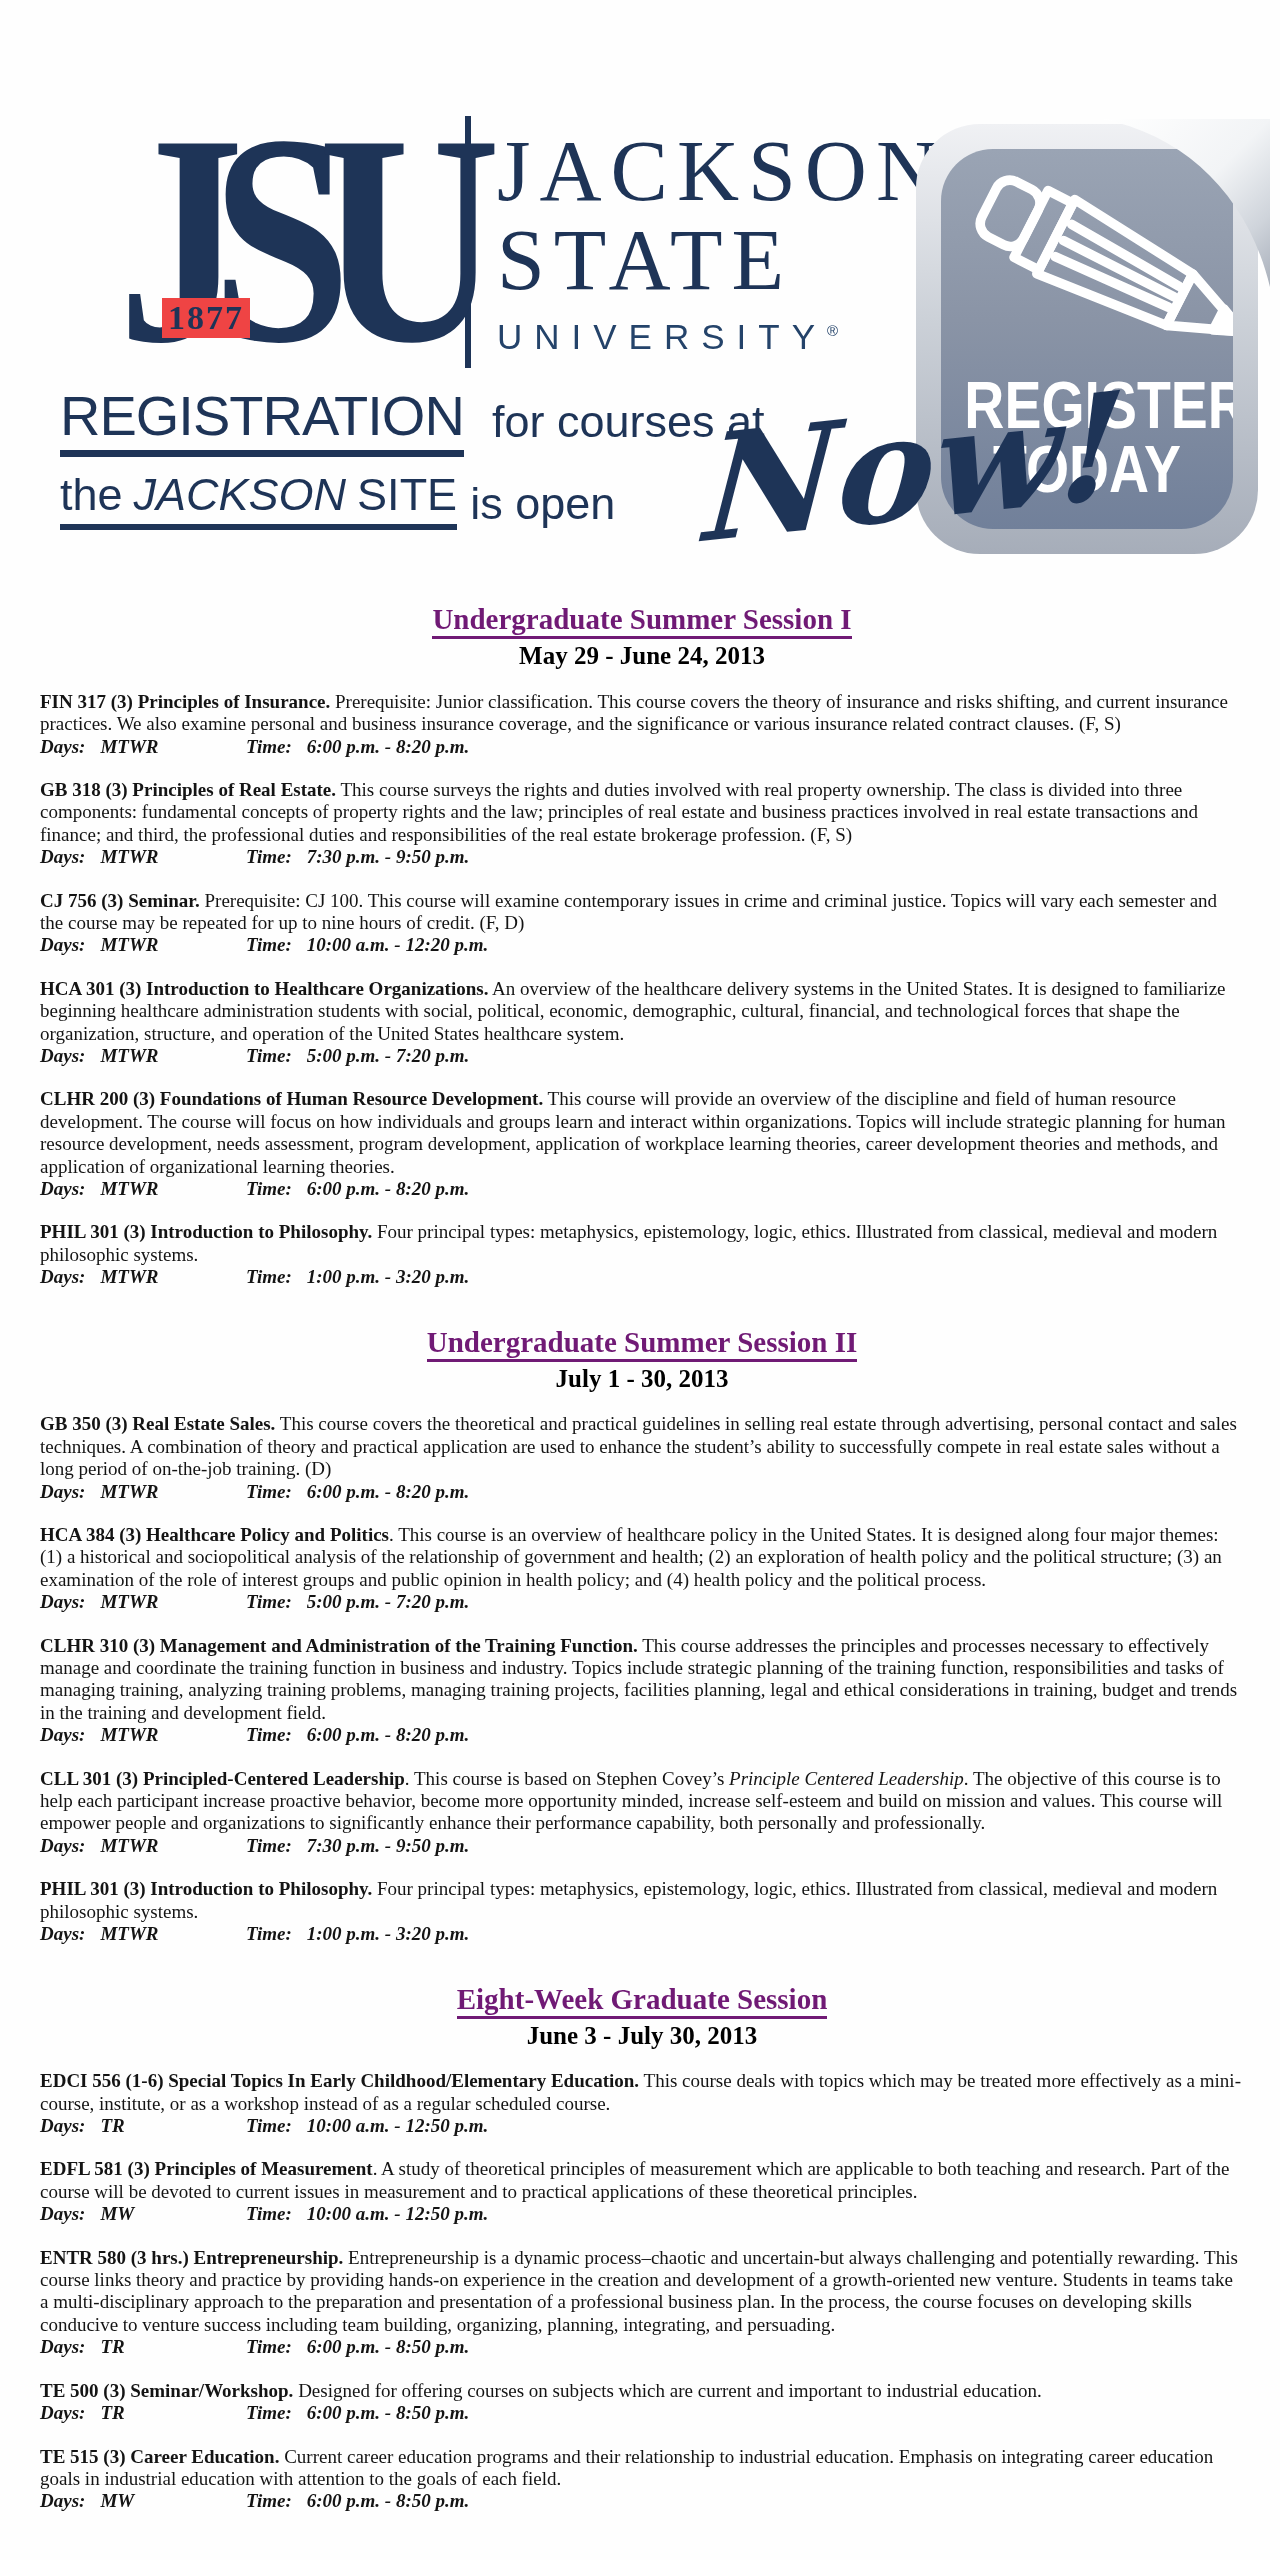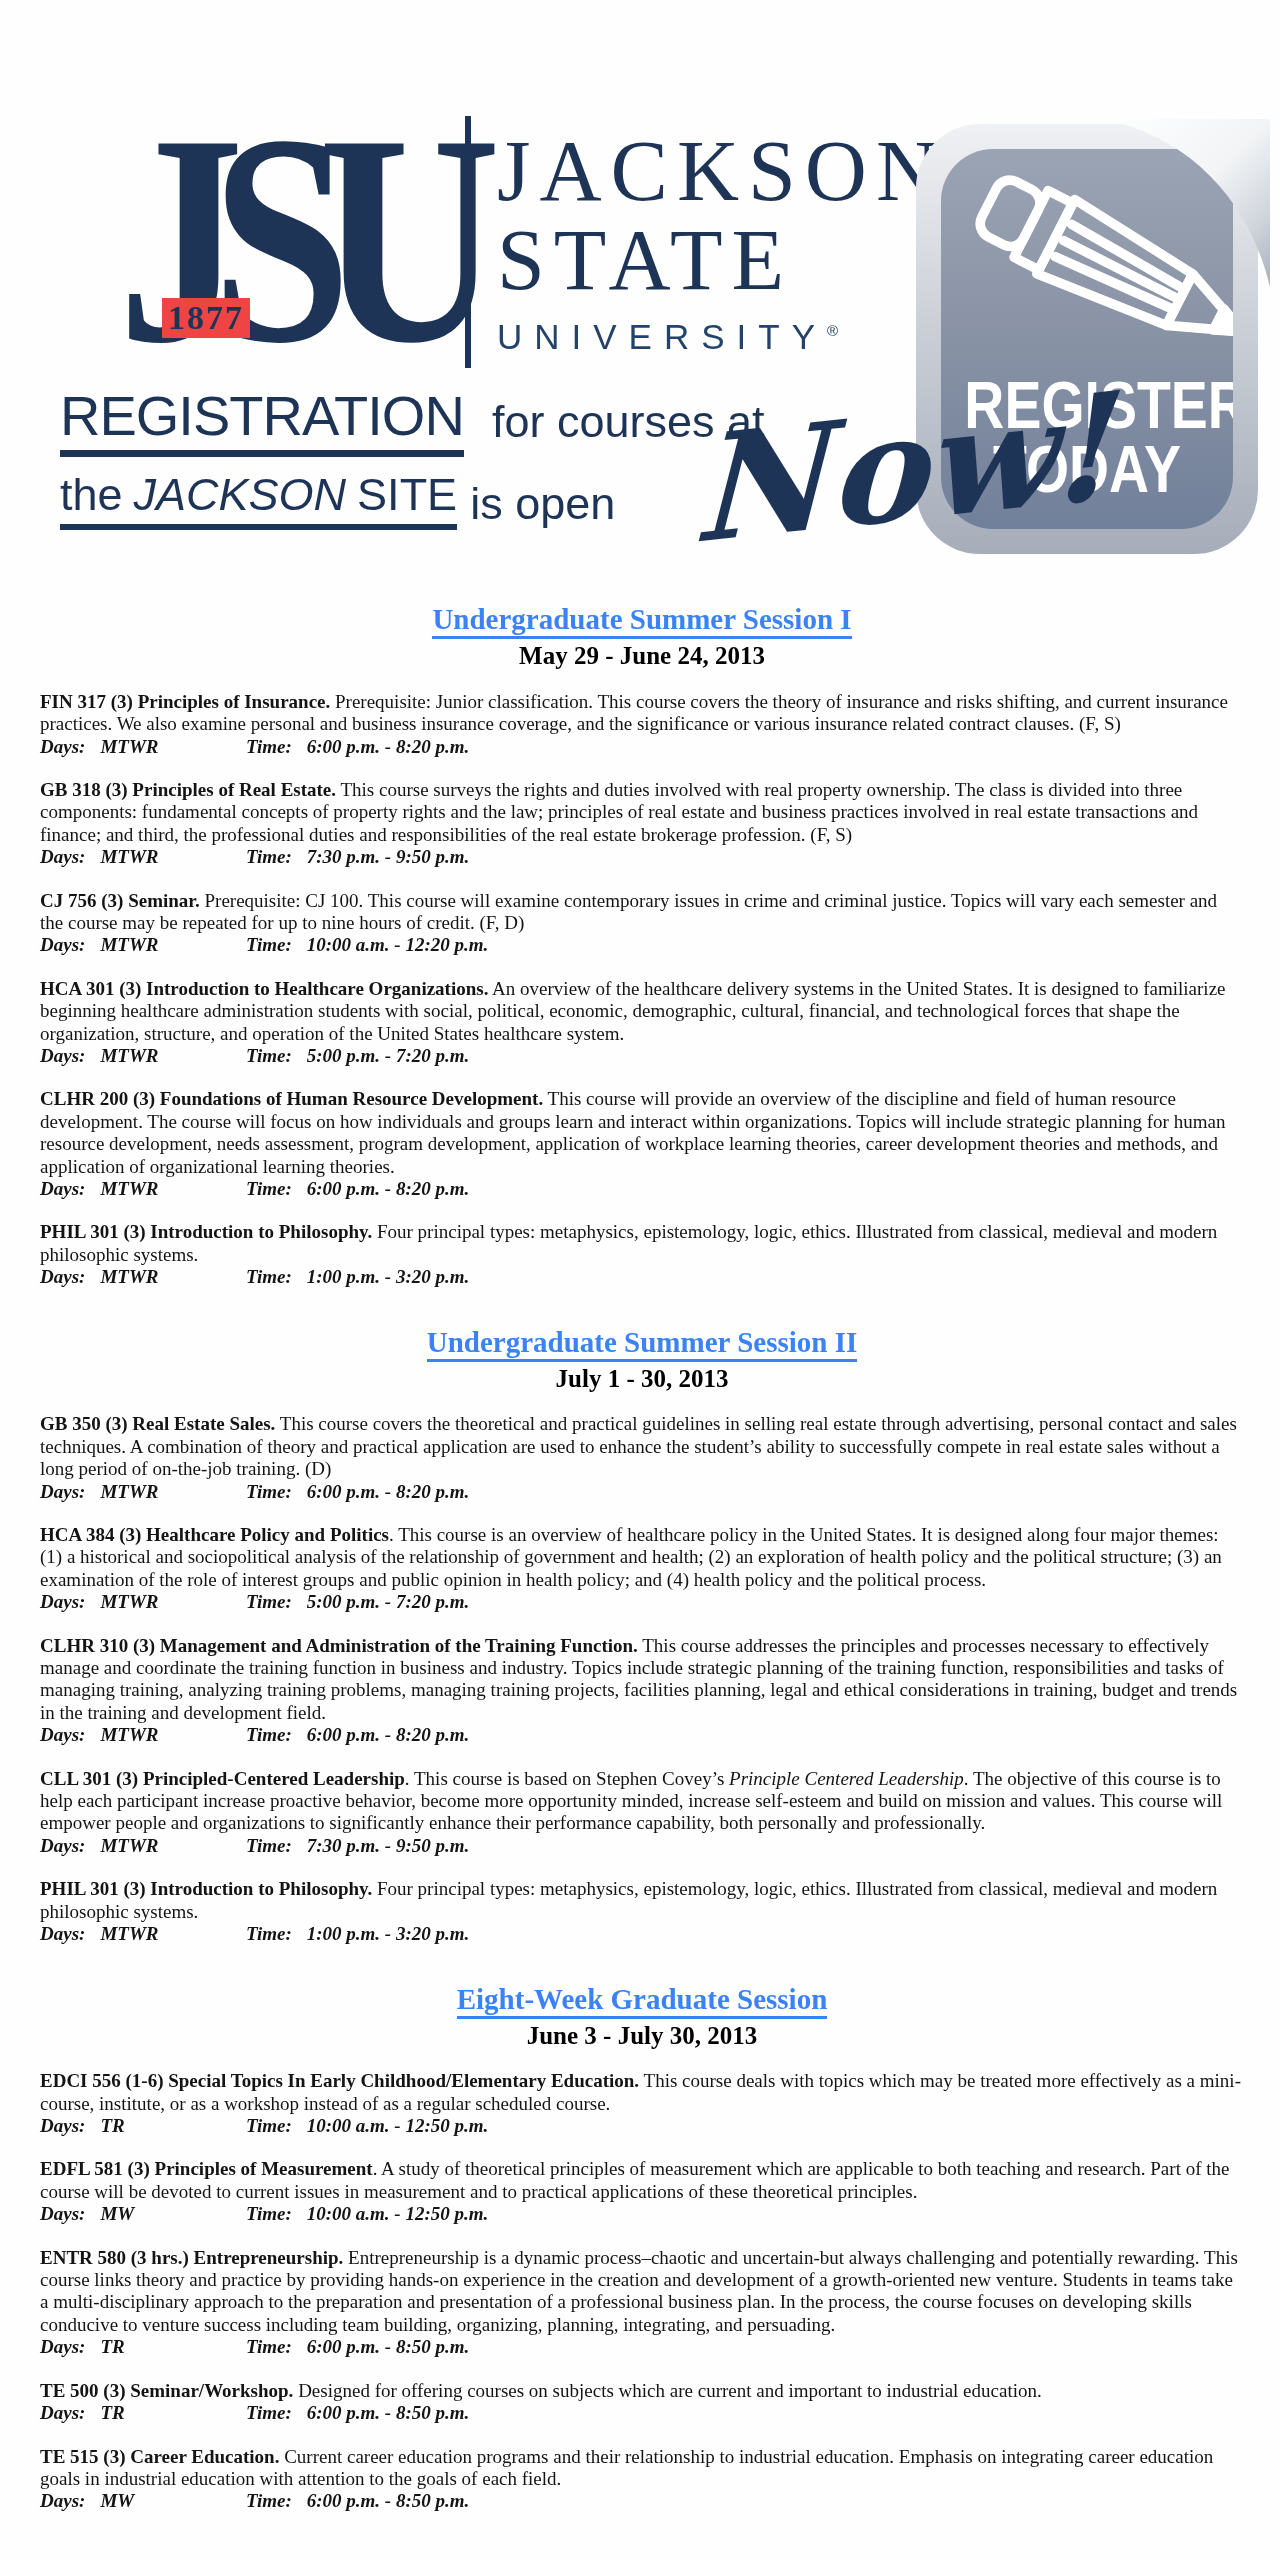--- a/index.html
+++ b/index.html
@@ -44,21 +44,21 @@
   .madison-group{border-bottom:6px solid #1e3457;padding-bottom:3px;}
   .mad{font-style:italic;margin:0 11px;}
   .is-open{margin-left:13px;}
   .now{position:absolute;left:645px;top:6px;font-family:"DejaVu Serif",serif;font-style:italic;
         font-weight:bold;font-size:146px;line-height:1;color:#1e3457;
         transform:rotate(-6deg) skewX(-10deg);}
 
   
   .content{padding:20px 36px 0 40px;font-size:19px;line-height:1.18;}
   .section:not(:first-child){margin-top:36px;}
-  .sec-title{margin:0;text-align:center;font-size:29px;color:#3b82f6;font-weight:bold;}
+  .sec-title{margin:0;text-align:center;font-size:29px;color:#701a75;font-weight:bold;}
   .sec-title-text{border-bottom:3px solid currentColor;padding-bottom:1px;}
   .sec-dates{margin:5px 0 20px;text-align:center;font-weight:bold;font-size:25px;color:#000;}
   .course{margin-bottom:21px;}
   .course-text{margin:0;}
   .bold{font-weight:bold;}
   .it{font-style:italic;}
   .sched{margin:0;font-weight:bold;font-style:italic;}
   .days{display:inline-block;min-width:206px;}
   .val{margin-left:15px;}
 </style>

